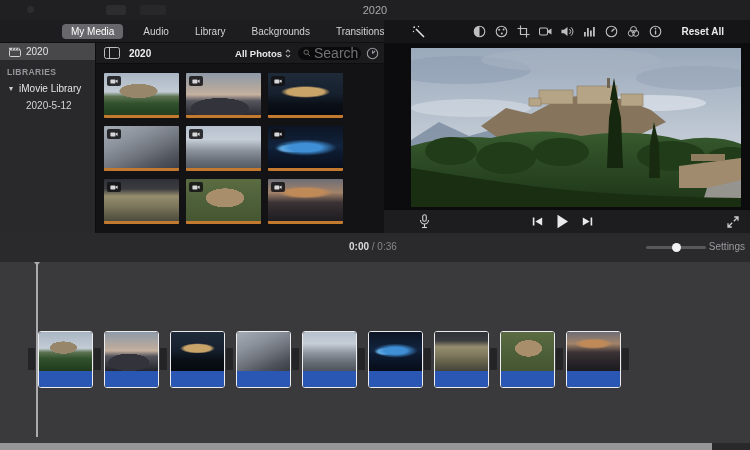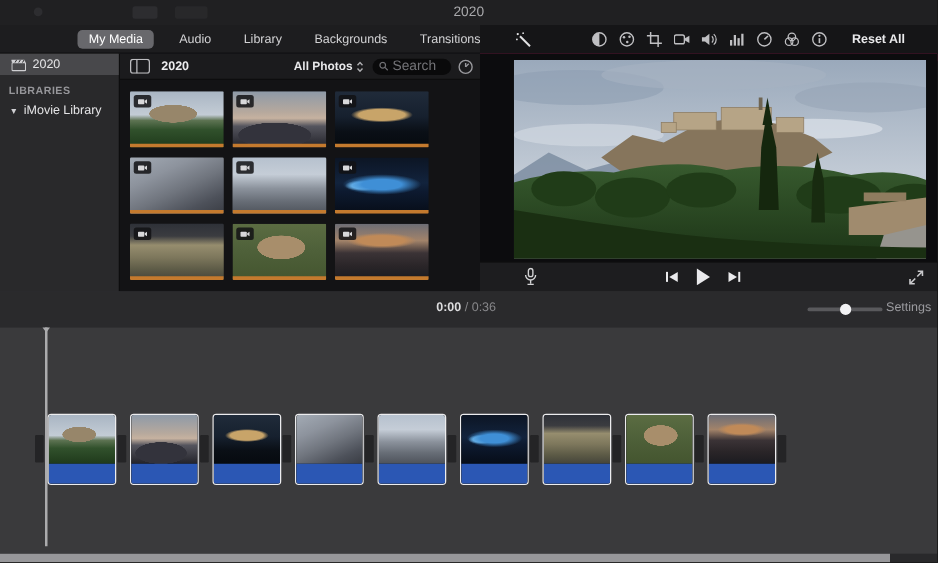--- a/index.html
+++ b/index.html
@@ -38,21 +38,21 @@
                    display:flex;align-items:center;flex:none;}
   .side-toggle{width:16px;height:12px;margin-left:8px;color:#bdbdc0;flex:none;}
   .proj-label{color:#ededef;font-size:10px;font-weight:bold;margin-left:9px;}
   .bt-spacer{flex:1;}
   .allclips{display:flex;align-items:center;gap:3px;color:#e9e9eb;font-size:9.5px;
             font-weight:bold;}
   .chev{width:6px;height:9px;color:#aeaeb1;}
   .searchbox{display:flex;align-items:center;gap:3px;background:#0a0a0b;border-radius:7px;
              width:58px;height:13px;margin:0 5px 0 7px;padding-left:5px;}
   .searchbox .mag{width:8px;height:8px;color:#6f6f73;flex:none;}
-  .searchbox .ph{color:#737377;font-size:11px;}
+  .searchbox .ph{color:#737377;font-size:14px;}
   .clip-app{width:13px;height:13px;color:#9a9a9e;margin-right:5px;flex:none;}
   
   .thumbs{flex:1;padding:9px 0 0 8px;display:flex;flex-wrap:wrap;gap:8px 7px;
           align-content:flex-start;background:#131315;overflow:hidden;}
   .thumb{position:relative;width:75px;height:45px;border-radius:1px;overflow:hidden;flex:none;}
   .thumb .badge{position:absolute;top:3px;left:3px;width:14px;height:10px;
                 background:rgba(18,18,20,.85);border-radius:2px;display:flex;
                 align-items:center;justify-content:center;color:#d8d8da;}
   .thumb .badge svg{width:8px;height:6px;}
   .thumb .used{position:absolute;left:0;right:0;bottom:0;height:3px;}
@@ -262,20 +262,23 @@
         <div class="sb-item selected">
           <svg class="sb-icon">
               <use href="#ic-clapper"></use>
             </svg>
           <span>2020</span>
         </div>
         <div class="sb-header">LIBRARIES</div>
         <div class="sb-item">
           <span class="disc">▾</span>
           <span>iMovie Library</span>
+        </div>
+        <div class="sb-item indent">
+          <span>2020-5-12</span>
         </div>
       </div>
       <div class="browser">
         <div class="browser-toolbar">
           <svg class="side-toggle">
               <use href="#ic-sidebar"></use>
             </svg>
           <span class="proj-label">2020</span>
           <span class="bt-spacer"></span>
           <span class="allclips">

